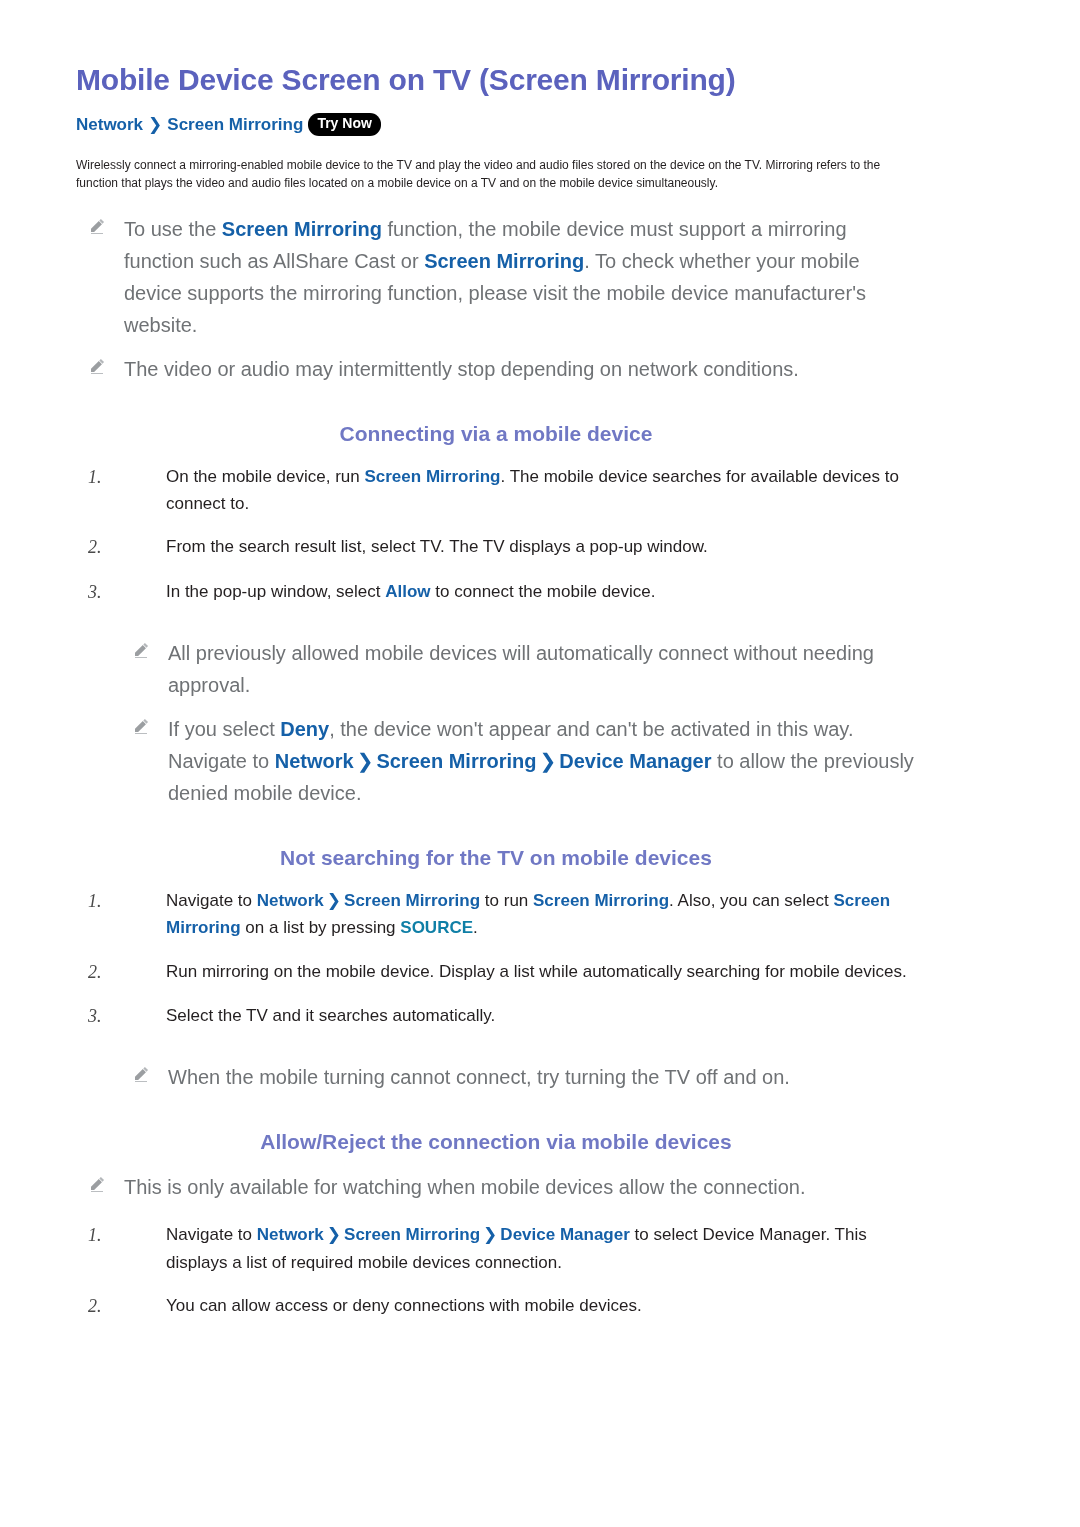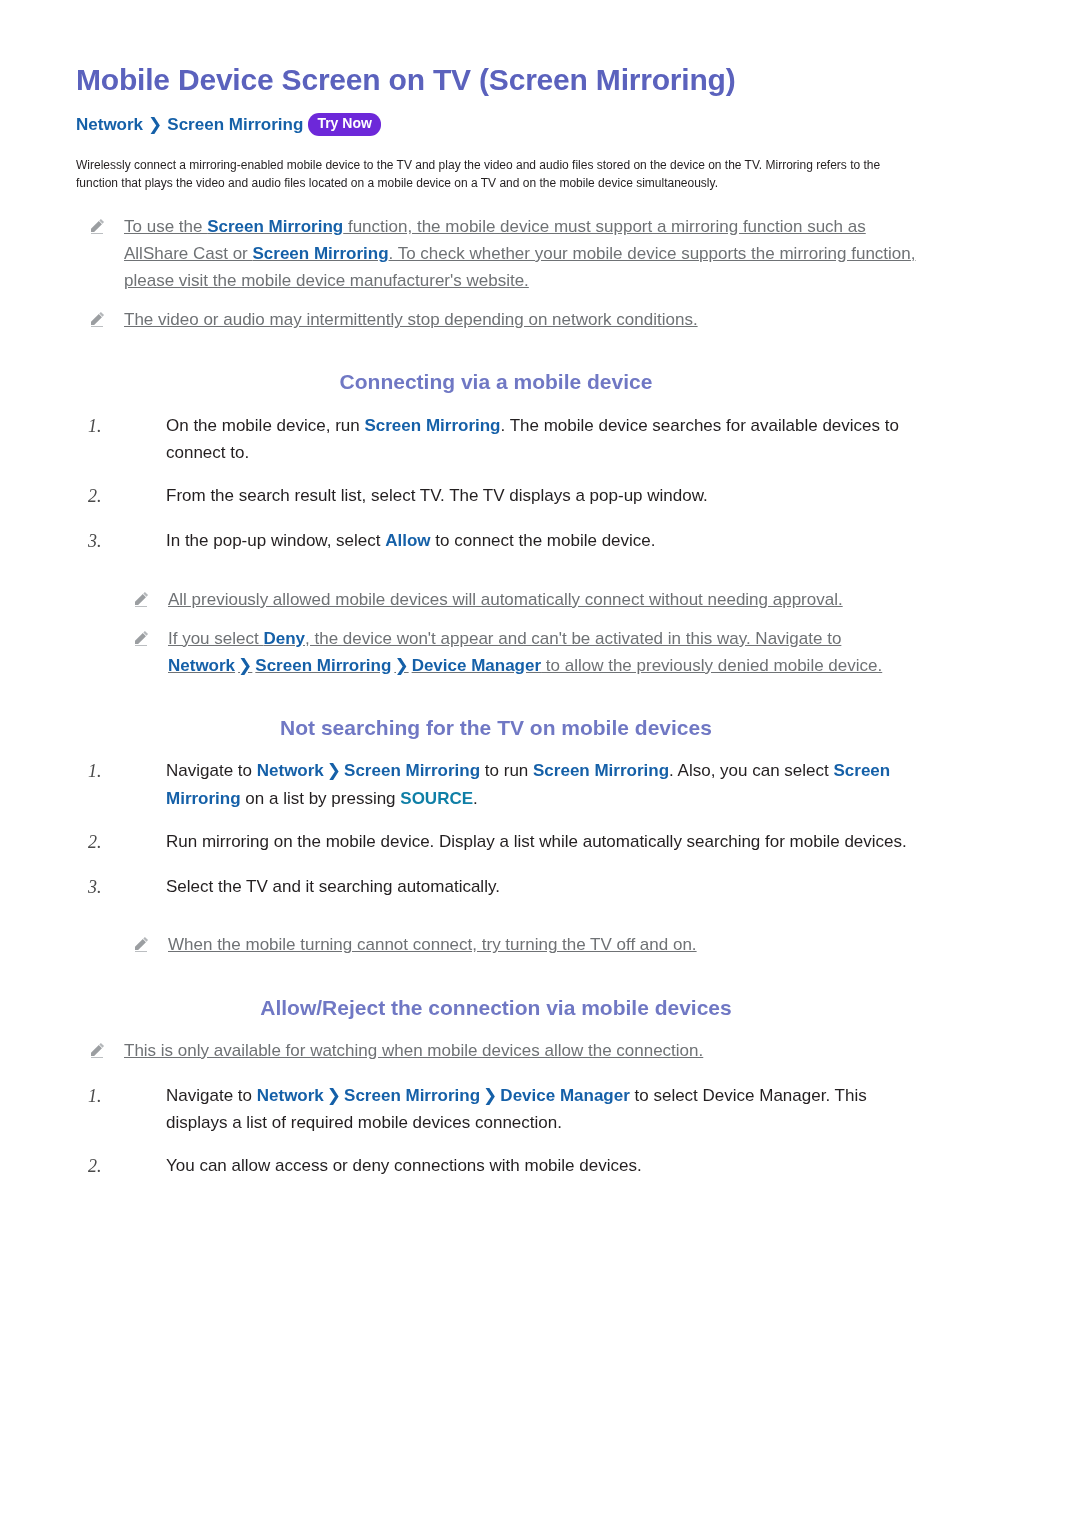--- a/index.html
+++ b/index.html
@@ -41,21 +41,21 @@
     line-height: 1.3;
     display: block;
   }
   .breadcrumb .sep {
     font-weight: normal;
     color: #1560a8;
     padding: 0 5px;
   }
   .try-now {
     display: inline-block;
-    background: #6d28d9;
+    background: #000000;
     color: #ffffff;
     font-size: 14px;
     font-weight: bold;
     border-radius: 11px;
     padding: 2px 9px 3px 9px;
     line-height: 1.25;
     margin-left: 5px;
     position: relative;
     top: -2px;
     white-space: nowrap;
@@ -81,25 +81,24 @@
     padding-left: 56px;
   }
   .note .pencil {
     flex: 0 0 auto;
     width: 22px;
     margin-right: 14px;
     margin-top: 4px;
     line-height: 0;
   }
   .note .note-text {
-    font-size: 17px;
+    font-size: 20px;
     line-height: 1.6;
     color: #6f7275;
     max-width: 900px;
-    text-decoration: underline;
   }
   .note.indent .note-text {
     max-width: 850px;
   }
   .note .note-text .lnk {
     color: #1560a8;
     font-weight: bold;
   }
   .note .note-text .sep {
     color: #1560a8;
@@ -234,21 +233,21 @@
           <div class="step">
             <div class="num">1.</div>
             <div class="step-text"><span>Navigate to </span><span class="lnk">Network</span><span class="sep">❯</span><span class="lnk">Screen Mirroring</span><span> to run </span><span class="lnk">Screen Mirroring</span><span>. Also, you can select </span><span class="lnk">Screen Mirroring</span><span> on a list by pressing </span><span class="lnk-alt">SOURCE</span><span>.</span></div>
           </div>
           <div class="step">
             <div class="num">2.</div>
             <div class="step-text"><span>Run mirroring on the mobile device. Display a list while automatically searching for mobile devices.</span></div>
           </div>
           <div class="step">
             <div class="num">3.</div>
-            <div class="step-text"><span>Select the TV and it searching automatically.</span></div>
+            <div class="step-text"><span>Select the TV and it searches automatically.</span></div>
           </div>
         </div>
         <div class="spacer-md"></div>
         <div class="note indent">
           <span class="pencil"><svg width="18" height="18" viewBox="0 0 24 24" aria-hidden="true">
               <path d="M17.2 2.6l4.2 4.2-2.1 2.1-4.2-4.2 2.1-2.1z" fill="#b4b7ba"></path>
               <path d="M14.4 5.4l4.2 4.2L8.2 20H4v-4.2L14.4 5.4z" fill="#9b9ea1"></path>
               <path d="M4 21.4h16v1.2H4z" fill="#b4b7ba"></path>
             </svg></span>
           <div class="note-text"><span>When the mobile turning cannot connect, try turning the TV off and on.</span></div>

